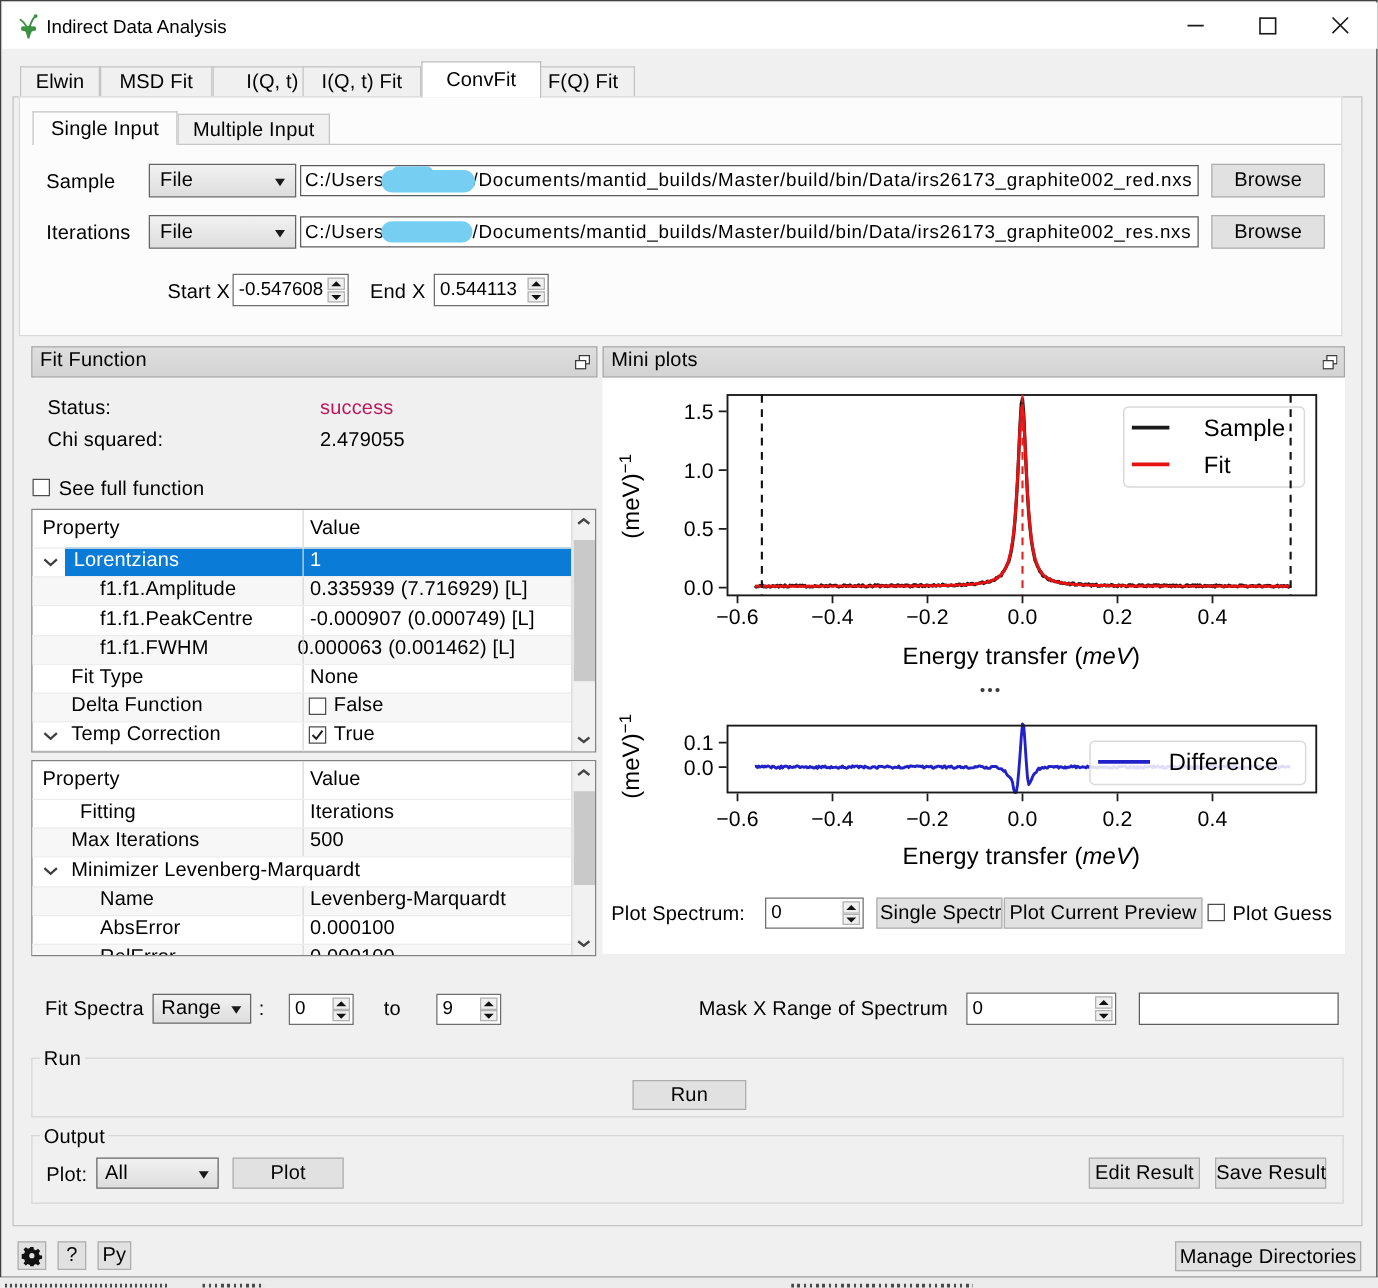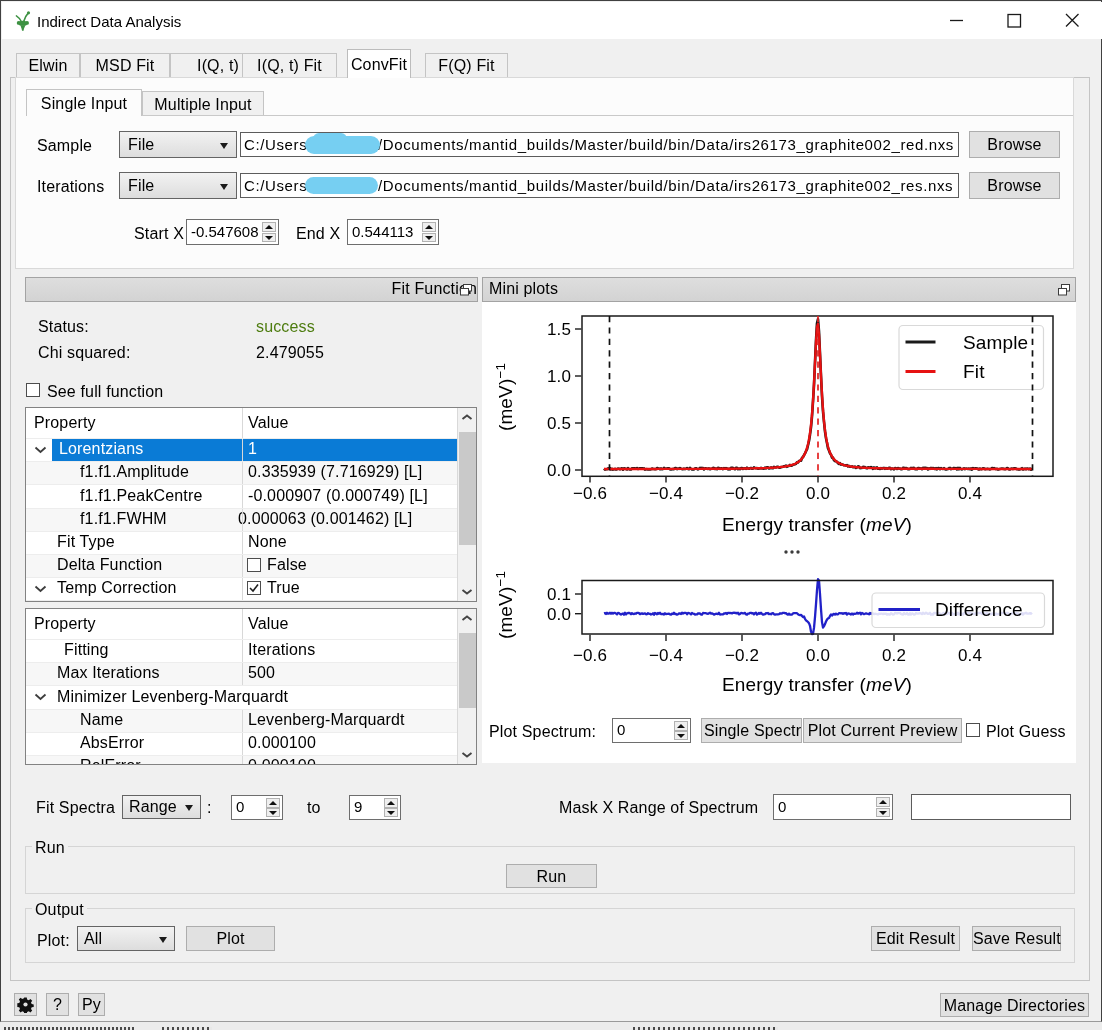--- a/index.html
+++ b/index.html
@@ -45,21 +45,21 @@
   <rect x="66" y="12.5" width="12.5" height="12.5" stroke="#1a1a1a" stroke-width="1.3" fill="none"></rect>
   <path d="M124 12 L136.5 24.5 M136.5 12 L124 24.5" stroke="#1a1a1a" stroke-width="1.3"></path>
  </svg>
 </div>
 
 <div class="tab" style="left:15px;width:64px;">Elwin</div>
 <div class="tab" style="left:79px;width:90px;">MSD Fit</div>
 <div class="tab" style="left:169px;width:96px;">I(Q, t)</div>
 <div class="tab" style="left:241px;width:95px;">I(Q, t) Fit</div>
 <div class="tab" style="left:424px;width:83px;">F(Q) Fit</div>
-<div class="tabact" style="left:336px;width:64px;margin-left:10px;">ConvFit</div>
+<div class="tabact" style="left:336px;width:96px;">ConvFit</div>
 
 <div class="abs" style="left:9px;top:76px;width:1080px;height:904px;border:1px solid #c4c4c4;background:#f0f0f0;z-index:1;"></div>
 <div class="abs" style="left:14px;top:76px;width:1059px;height:192px;background:#fcfcfc;border:1px solid #d9d9d9;z-index:1;"></div>
 
 <div class="abs" style="left:141px;top:90px;width:122px;height:25px;background:#f0f0f0;border:1px solid #c4c4c4;border-bottom:none;text-align:center;font-size:16px;padding-top:4px;z-index:2;">Multiple Input</div>
 <div class="abs" style="left:25px;top:88px;width:116px;height:27px;background:#fcfcfc;border:1px solid #c4c4c4;border-bottom:none;text-align:center;font-size:16px;padding-top:5px;z-index:3;">Single Input</div>
 <div class="abs" style="left:141px;top:114px;width:931px;height:1px;background:#c9c9c9;z-index:2;"></div>
 
 <div class="abs" style="left:36px;top:136px;z-index:4;">Sample</div>
 <div class="combo" style="left:118px;top:130px;width:118px;height:27px;z-index:4;">
@@ -92,35 +92,35 @@
       <span class="sbu"></span>
       <span class="sbd"></span>
     </div>
 <div class="abs" style="left:295px;top:224px;z-index:4;">End X</div>
 <div class="spin" style="left:346px;top:218px;width:92px;height:26px;z-index:4;">
       <span style="position:absolute;left:4px;top:3px;">0.544113</span>
       <span class="sbu"></span>
       <span class="sbd"></span>
     </div>
 
-<div class="hdrbar" style="left:24px;top:276px;width:453px;z-index:2;text-align:right;">Fit Function
+<div class="hdrbar" style="left:24px;top:276px;width:453px;z-index:2;">Fit Function
  <svg class="abs" style="right:5px;top:6px;" width="12" height="12">
         <rect x="3.5" y="0.5" width="8" height="6.5" fill="#fff" stroke="#3c3c3c"></rect>
         <rect x="0.5" y="4.5" width="8" height="6.5" fill="#fff" stroke="#3c3c3c"></rect>
       </svg>
 </div>
 <div class="hdrbar" style="left:481px;top:276px;width:594px;z-index:2;">Mini plots
  <svg class="abs" style="right:5px;top:6px;" width="12" height="12">
         <rect x="3.5" y="0.5" width="8" height="6.5" fill="#fff" stroke="#3c3c3c"></rect>
         <rect x="0.5" y="4.5" width="8" height="6.5" fill="#fff" stroke="#3c3c3c"></rect>
       </svg>
 </div>
 
 <div class="abs" style="left:37px;top:317px;z-index:2;">Status:</div>
-<div class="abs" style="left:255px;top:317px;color:#4d7c0f;z-index:2;">success</div>
+<div class="abs" style="left:255px;top:317px;color:#be185d;z-index:2;">success</div>
 <div class="abs" style="left:37px;top:343px;z-index:2;">Chi squared:</div>
 <div class="abs" style="left:255px;top:343px;z-index:2;">2.479055</div>
 <div class="cb" style="left:25px;top:382px;z-index:2;"></div>
 <div class="abs" style="left:46px;top:382px;z-index:2;">See full function</div>
 
 <div class="tbl" style="left:24px;top:406px;width:452px;height:195px;z-index:2;">
  <div class="trow" style="top:0px;height:30px;">
         <span style="position:absolute;left:8px;top:6px;">Property</span>
         <span style="position:absolute;left:222px;top:6px;">Value</span>
       </div>

